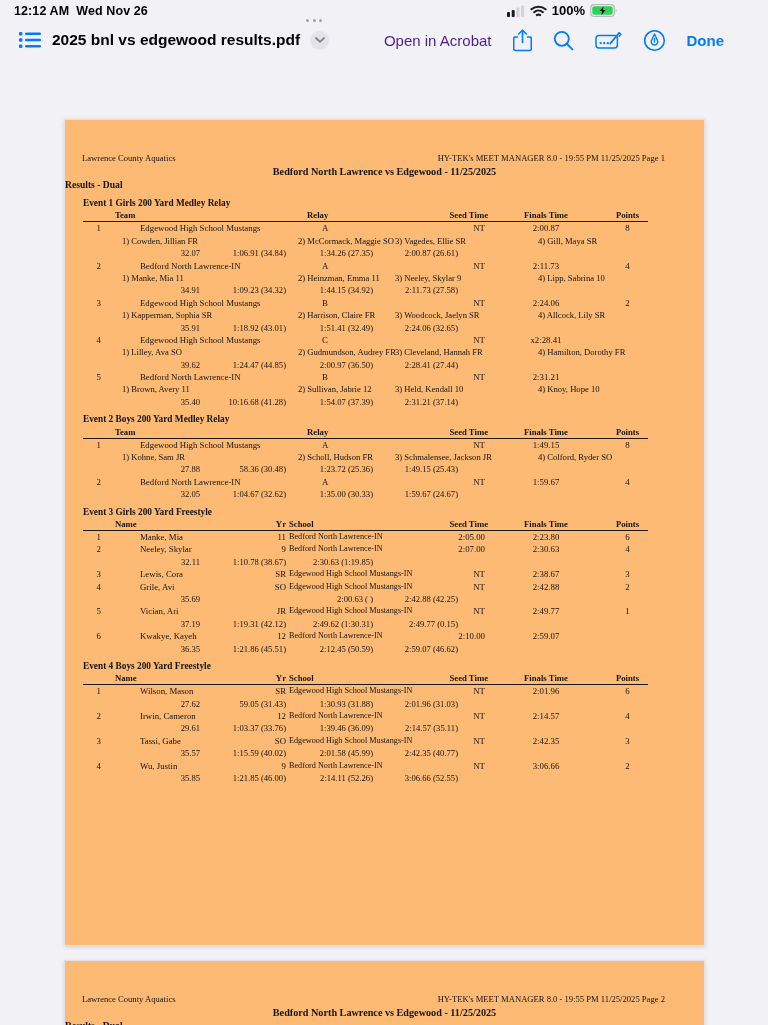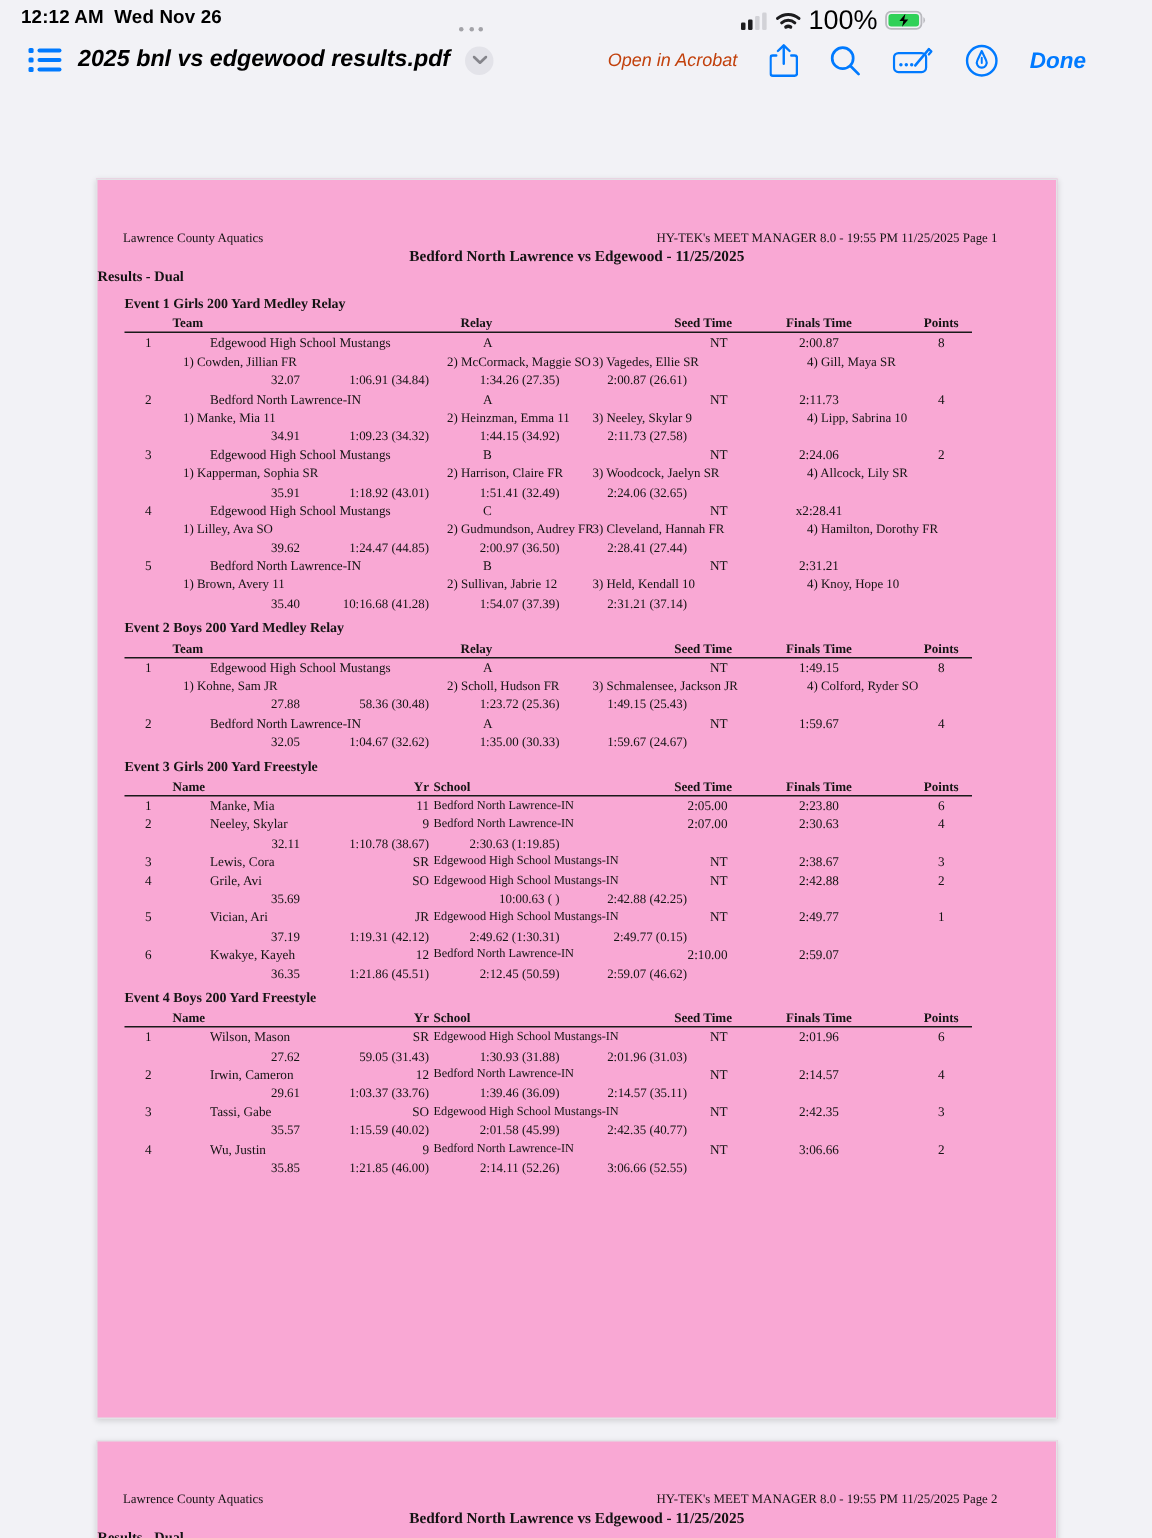--- a/index.html
+++ b/index.html
@@ -5,32 +5,32 @@
   * { margin:0; padding:0; box-sizing:border-box; }
   html,body { width:768px; height:1025px; overflow:hidden; background:#f2f2f6;
               font-family:"Liberation Sans", sans-serif; }
   
   .statusbar { position:absolute; top:0; left:0; width:628px; height:23px; }
   .sb-left { position:absolute; left:14px; top:4px; font-size:12.5px; font-weight:600; color:#000; letter-spacing:.1px; }
   .sb-left .sb-date { margin-left:7px; }
   .sb-dots { position:absolute; left:0; right:0; top:8px; text-align:center; }
   .sb-dots span { display:inline-block; width:3px; height:3px; border-radius:50%; background:#a3a3a8; margin:0 1.6px; }
   .sb-right { position:absolute; right:10px; top:3px; display:flex; align-items:center; gap:5px; }
-  .sb-batt-txt { font-size:18px; font-weight:400; color:#000; }
+  .sb-batt-txt { font-size:13px; font-weight:700; color:#000; }
   
-  .toolbar { position:absolute; top:23px; left:0; width:736px; height:34px;font-style:italic; }
+  .toolbar { position:absolute; top:23px; left:0; width:736px; height:34px; }
   .tb-left { position:absolute; left:18px; top:0; height:34px; display:flex; align-items:center; gap:10px; }
   .tb-title { font-size:15.5px; font-weight:600; color:#000; }
   .tb-chevcircle { width:19px; height:19px; border-radius:50%; background:#e3e3e9; display:flex; align-items:center; justify-content:center; }
   .tb-right { position:absolute; right:12px; top:0; height:34px; display:flex; align-items:center; gap:21px; }
-  .tb-open { font-size:12px; color:#c2410c; }
+  .tb-open { font-size:15px; color:#4c1d95; }
   .tb-done { font-size:15px; font-weight:700; color:#007aff; }
   
   .content { position:absolute; top:57px; left:0; width:768px; height:968px; }
-  .page { position:absolute; left:64px; width:641px; background:#f9a8d4;
+  .page { position:absolute; left:64px; width:641px; background:#fdba74;
           border:1px solid #e2e2e6; box-shadow:0 1px 4px rgba(0,0,0,.14);
           font-family:"Liberation Serif", serif; color:#141414; }
   .page-inner { padding-top:33px; position:relative; }
   .phead { position:relative; height:13px; font-size:8.6px; line-height:11px; white-space:nowrap; }
   .phead .pl { position:absolute; left:17px; }
   .phead .pr { position:absolute; right:39px; }
   .ptitle  { height:13px; line-height:12px; text-align:center; font-size:10.2px; font-weight:700; }
   .psub    { height:13px; line-height:12px; font-size:9.6px;  font-weight:700; }
   .event { margin:5px 0 0 18px; width:565px; }
   .ev-title { height:12.4px; line-height:12.4px; font-size:9.3px; font-weight:700; white-space:nowrap; }
@@ -367,21 +367,21 @@
               <div class="c-name">Grile, Avi</div>
               <div class="c-yr">SO</div>
               <div class="c-school">Edgewood High School Mustangs-IN</div>
               <div class="c-seed">NT</div>
               <div class="c-finals">2:42.88</div>
               <div class="c-points">2</div>
             </div>
             <div class="row-line">
               <span class="sp sp-1">35.69</span>
               <span class="sp sp-2"></span>
-              <span class="sp sp-3">10:00.63 ( )</span>
+              <span class="sp sp-3">2:00.63 ( )</span>
               <span class="sp sp-4">2:42.88 (42.25)</span>
             </div>
           </div>
           <div class="entry">
             <div class="row-main ind">
               <div class="c-place">5</div>
               <div class="c-name">Vician, Ari</div>
               <div class="c-yr">JR</div>
               <div class="c-school">Edgewood High School Mustangs-IN</div>
               <div class="c-seed">NT</div>

